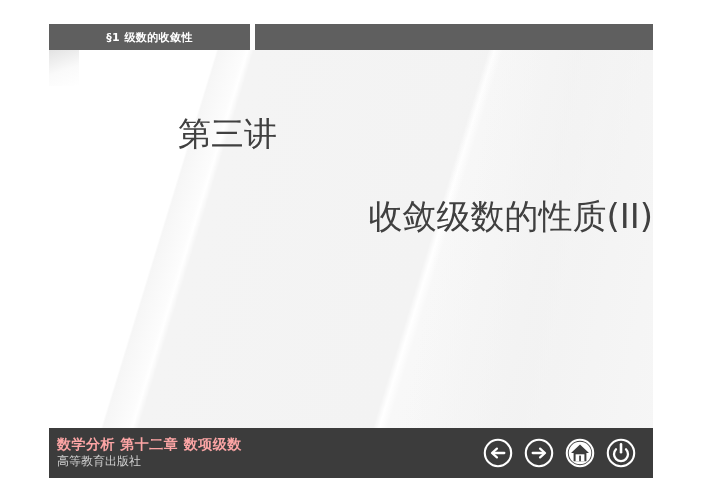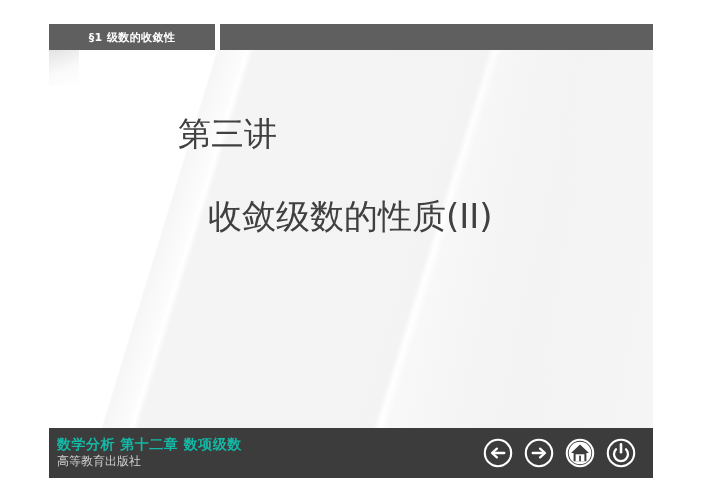--- a/index.html
+++ b/index.html
@@ -69,21 +69,21 @@
   }
   .tab {
     background: #5f5f5f;
     height: 26px;
     display: flex;
     align-items: center;
     justify-content: center;
     box-sizing: border-box;
   }
   .tab-active {
-    width: 166px;
+    width: 201px;
   }
   .tab-gap {
     width: 5px;
     background: #ffffff;
     height: 26px;
   }
   .tab-empty {
     flex: 1 1 auto;
   }
   .tab-label {
@@ -119,20 +119,21 @@
   }
   #line1 {
     margin-left: 129px;
     font-size: 33px;
     margin-bottom: 44px;
   }
   #line2 {
     margin-left: 159px;
     font-size: 34px;
     margin-bottom: 28px;
+    text-align: right;
   }
   #line3 {
     margin-left: 159px;
     font-size: 34px;
   }
 
   
   #bottombar {
     position: absolute;
     left: 0;
@@ -144,21 +145,21 @@
     align-items: center;
     box-sizing: border-box;
     padding: 0 10px 0 8px;
   }
   #footer-text {
     display: flex;
     flex-direction: column;
     justify-content: center;
   }
   #footer-title {
-    color: #14b8a6;
+    color: #fca5a5;
     font-size: 14px;
     font-weight: bold;
     letter-spacing: 0.5px;
     line-height: 1.25;
     white-space: nowrap;
   }
   #footer-sub {
     color: #cfcfcf;
     font-size: 12px;
     line-height: 1.3;

